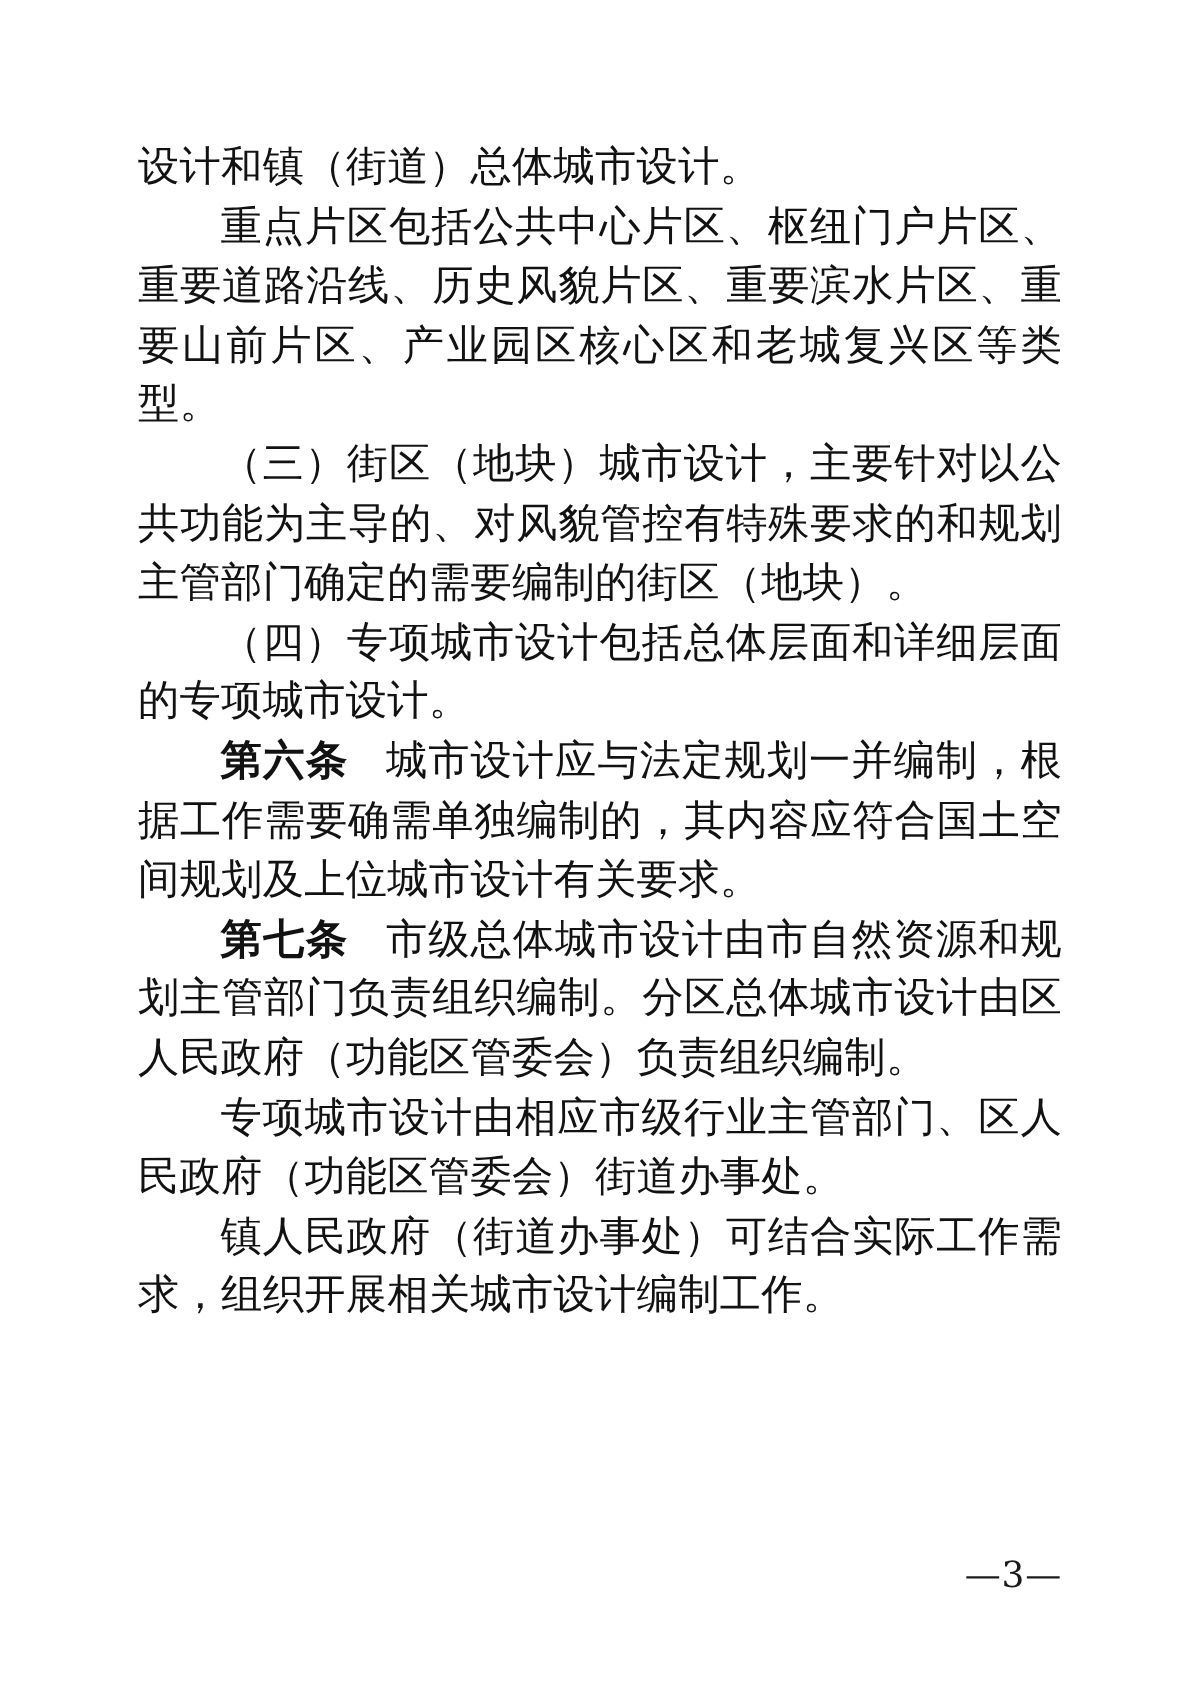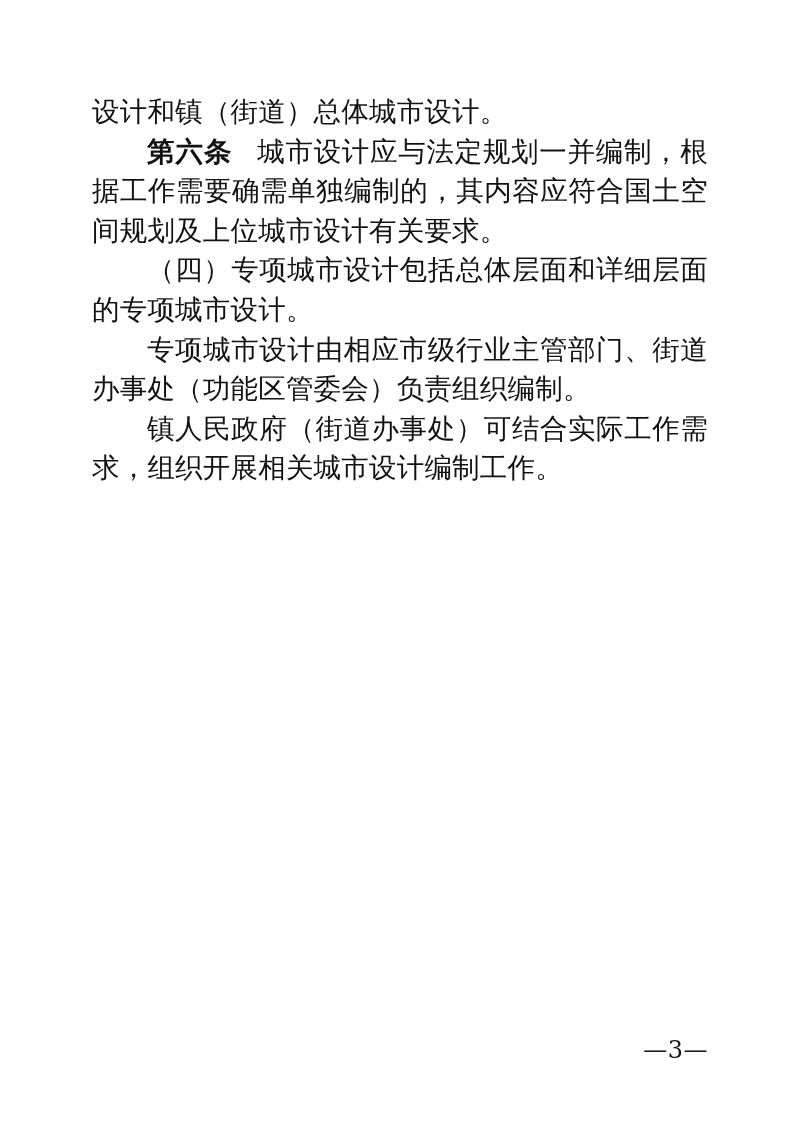--- a/index.html
+++ b/index.html
@@ -78,31 +78,36 @@
 </head>
 <body>
 
 <div class="page">
 
   <div class="text-block">
 
     <p class="para cont">设计和镇（街道）总体城市设计。</p>
 
 
+    <p class="para indent">重点片区包括公共中心片区、枢纽门户片区、重要道路沿线、历史风貌片区、重要滨水片区、重要山前片区、产业园区核心区和老城复兴区等类型。</p>
 
+    <p class="para indent">（三）街区（地块）城市设计，主要针对以公共功能为主导的、对风貌管控有特殊要求的和规划主管部门确定的需要编制的街区（地块）。</p>
+
+    <p class="para indent">（四）专项城市设计包括总体层面和详细层面的专项城市设计。</p>
 
     <p class="para indent">
       <span class="article-label">第六条</span><span>城市设计应与法定规划一并编制，根据工作需要确需单独编制的，其内容应符合国土空间规划及上位城市设计有关要求。</span>
     </p>
 
-    <p class="para indent">（四）专项城市设计包括总体层面和详细层面的专项城市设计。</p>
+    <p class="para indent">
+      <span class="article-label">第七条</span><span>市级总体城市设计由市自然资源和规划主管部门负责组织编制。分区总体城市设计由区人民政府（功能区管委会）负责组织编制。</span>
+    </p>
 
 
-
-    <p class="para indent">专项城市设计由相应市级行业主管部门、街道办事处（功能区管委会）负责组织编制。</p>
+    <p class="para indent">专项城市设计由相应市级行业主管部门、区人民政府（功能区管委会）街道办事处。</p>
 
     <p class="para indent">镇人民政府（街道办事处）可结合实际工作需求，组织开展相关城市设计编制工作。</p>
 
   </div>
 
   <div class="footer">—3—</div>
 
 </div>
 
 </body></html>

